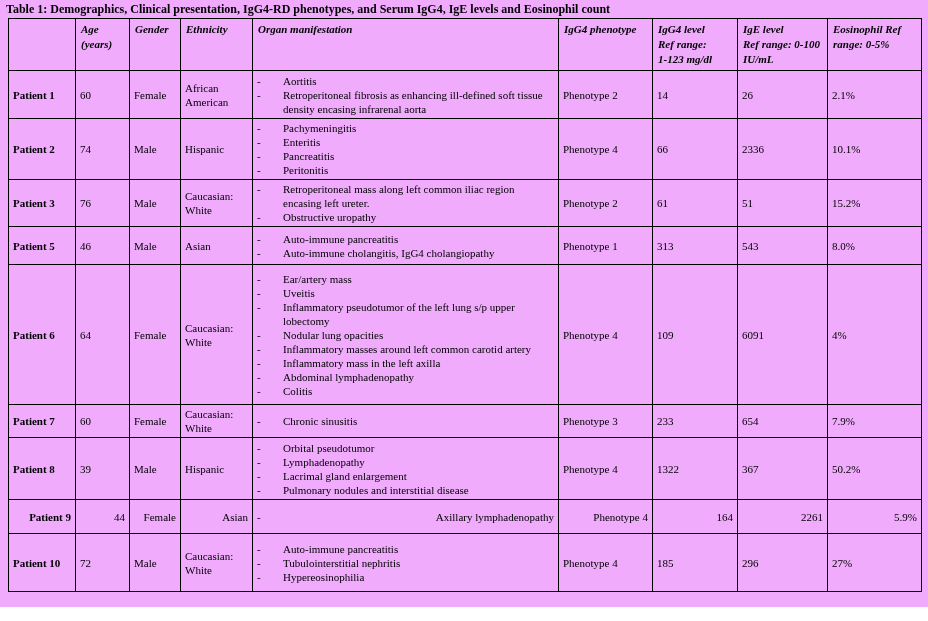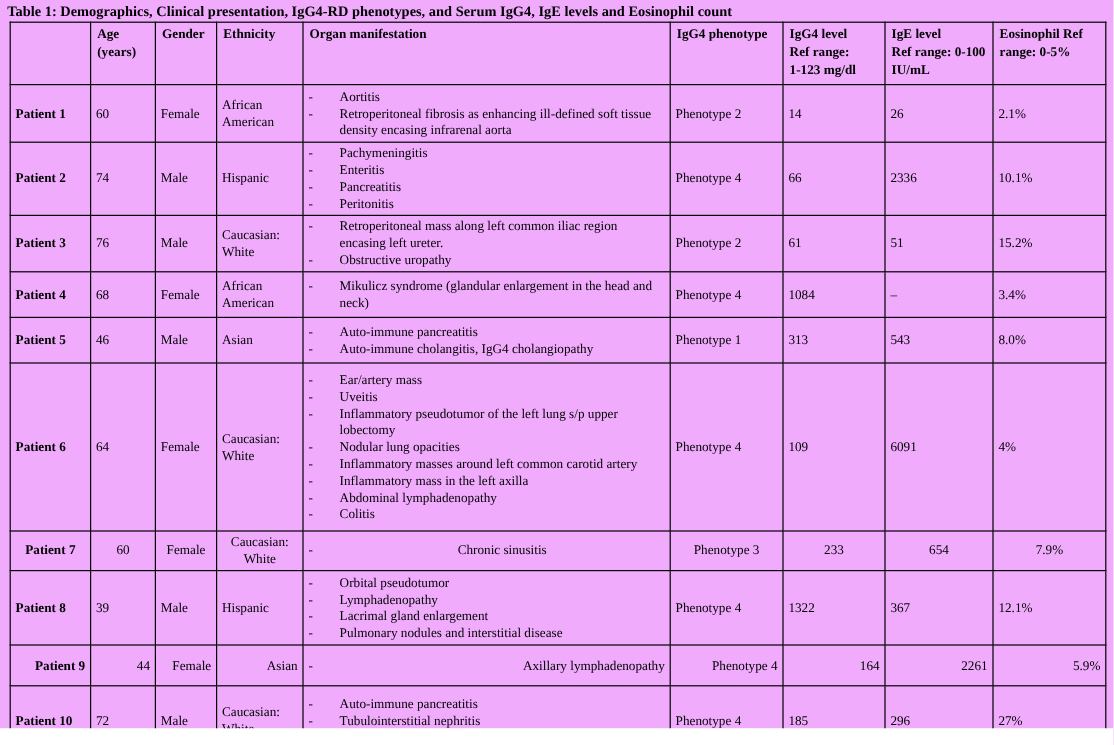--- a/index.html
+++ b/index.html
@@ -29,21 +29,21 @@
         <col style="width: 54px;">
         <col style="width: 51px;">
         <col style="width: 72px;">
         <col style="width: 306px;">
         <col style="width: 94px;">
         <col style="width: 85px;">
         <col style="width: 90px;">
         <col style="width: 94px;">
       </colgroup>
     <thead>
-      <tr id="header-row" style="height: 44px;">
+      <tr id="header-row" style="height: 44px; font-style: italic;">
           <th class="c0"></th>
           <th class="c1">Age
 (years)</th>
           <th class="c2">Gender</th>
           <th class="c3">Ethnicity</th>
           <th class="c4">Organ manifestation</th>
           <th class="c5">IgG4 phenotype</th>
           <th class="c6">IgG4 level
 Ref range:
 1-123 mg/dl</th>
@@ -93,33 +93,20 @@
           <td class="c4">
             <div class="oi"><span class="dash">-</span><span>Retroperitoneal mass along left common iliac region encasing left ureter.</span></div>
             <div class="oi"><span class="dash">-</span><span>Obstructive uropathy</span></div>
           </td>
           <td class="c5">Phenotype 2</td>
           <td class="c6">61</td>
           <td class="c7">51</td>
           <td class="c8 b">15.2%</td>
         </tr>
         <tr style="height: 38px;">
-          <td class="c0">Patient 4</td>
-          <td class="c1">68</td>
-          <td class="c2">Female</td>
-          <td class="c3">African American</td>
-          <td class="c4">
-            <div class="oi"><span class="dash">-</span><span>Mikulicz syndrome (glandular enlargement in the head and neck)</span></div>
-          </td>
-          <td class="c5">Phenotype 4</td>
-          <td class="c6 b">1084</td>
-          <td class="c7">–</td>
-          <td class="c8">3.4%</td>
-        </tr>
-        <tr style="height: 38px;">
           <td class="c0">Patient 5</td>
           <td class="c1">46</td>
           <td class="c2">Male</td>
           <td class="c3">Asian</td>
           <td class="c4">
             <div class="oi"><span class="dash">-</span><span>Auto-immune pancreatitis</span></div>
             <div class="oi"><span class="dash">-</span><span>Auto-immune cholangitis, IgG4 cholangiopathy</span></div>
           </td>
           <td class="c5">Phenotype 1</td>
           <td class="c6 b">313</td>
@@ -139,21 +126,21 @@
             <div class="oi"><span class="dash">-</span><span>Inflammatory masses around left common carotid artery</span></div>
             <div class="oi"><span class="dash">-</span><span>Inflammatory mass in the left axilla</span></div>
             <div class="oi"><span class="dash">-</span><span>Abdominal lymphadenopathy</span></div>
             <div class="oi"><span class="dash">-</span><span>Colitis</span></div>
           </td>
           <td class="c5">Phenotype 4</td>
           <td class="c6">109</td>
           <td class="c7 b">6091</td>
           <td class="c8">4%</td>
         </tr>
-        <tr style="height: 30px; text-align: center;">
+        <tr style="height: 30px;">
           <td class="c0">Patient 7</td>
           <td class="c1">60</td>
           <td class="c2">Female</td>
           <td class="c3">Caucasian: White</td>
           <td class="c4">
             <div class="oi"><span class="dash">-</span><span>Chronic sinusitis</span></div>
           </td>
           <td class="c5">Phenotype 3</td>
           <td class="c6 b">233</td>
           <td class="c7 b">654</td>
@@ -166,21 +153,21 @@
           <td class="c3">Hispanic</td>
           <td class="c4">
             <div class="oi"><span class="dash">-</span><span>Orbital pseudotumor</span></div>
             <div class="oi"><span class="dash">-</span><span>Lymphadenopathy</span></div>
             <div class="oi"><span class="dash">-</span><span>Lacrimal gland enlargement</span></div>
             <div class="oi"><span class="dash">-</span><span>Pulmonary nodules and interstitial disease</span></div>
           </td>
           <td class="c5">Phenotype 4</td>
           <td class="c6 b">1322</td>
           <td class="c7 b">367</td>
-          <td class="c8 b">12.1%</td>
+          <td class="c8 b">50.2%</td>
         </tr>
         <tr style="height: 34px; text-align: right;">
           <td class="c0">Patient 9</td>
           <td class="c1">44</td>
           <td class="c2">Female</td>
           <td class="c3">Asian</td>
           <td class="c4">
             <div class="oi"><span class="dash">-</span><span>Axillary lymphadenopathy</span></div>
           </td>
           <td class="c5">Phenotype 4</td>

